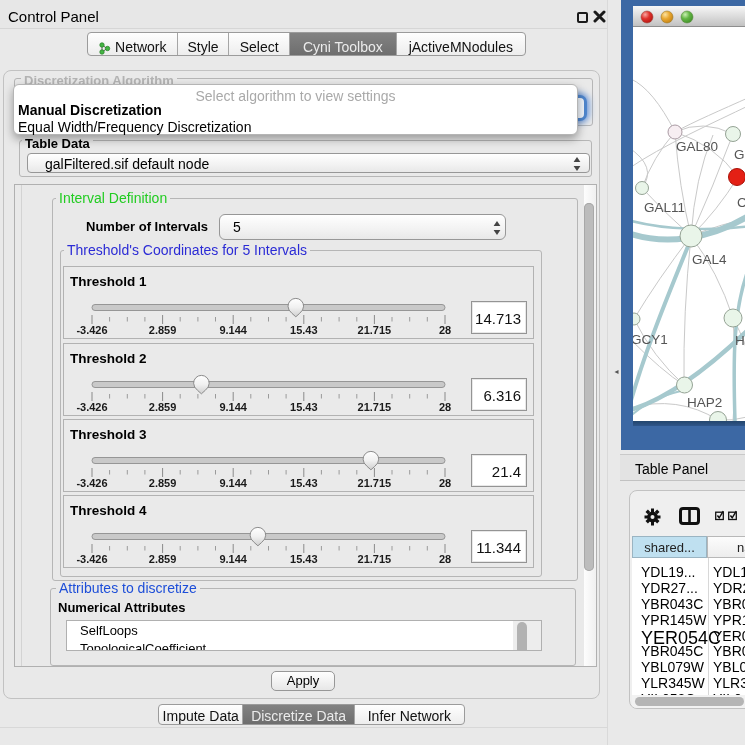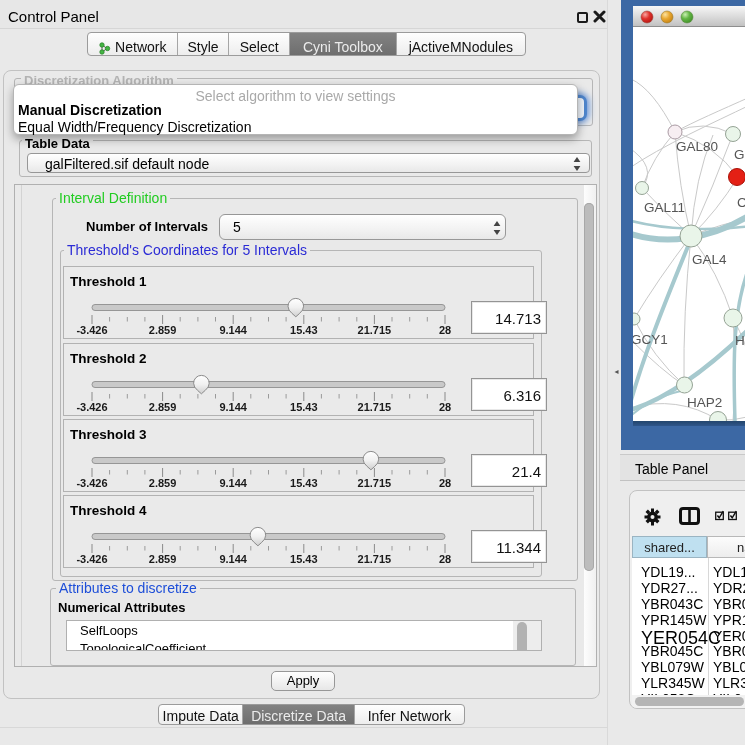--- a/index.html
+++ b/index.html
@@ -5,21 +5,21 @@
 .abs{position:absolute}
 .grp{position:absolute;border:1px solid #b6b6b6;border-radius:3px}
 .glabel{position:absolute;background:#e9e9e9;padding:0 3px;font-size:13px;line-height:14px;white-space:nowrap}
 .combo{position:absolute;border:1px solid #979797;border-radius:4px;background:linear-gradient(#ffffff,#f2f2f2 60%,#e8e8e8);font-size:14px}
 .seg{display:flex;position:absolute;border:1px solid #9b9b9b;border-radius:4px;overflow:hidden;background:linear-gradient(#fefefe,#ededed)}
 .seg>div{font-size:14px;display:flex;align-items:flex-end;justify-content:center;border-right:1px solid #a5a5a5;color:#111}
 .seg>div:last-child{border-right:none}
 .seg>div.sel{background:linear-gradient(#828282,#6e6e6e);color:#ebebeb}
 .tpanel{position:absolute;left:63px;width:471px;height:73px;border:1px solid #b2b2b2;background:#eaeaea}
 .tpanel .ttl{position:absolute;left:6px;top:7px;font-size:13.5px;font-weight:bold}
-.vbox{position:absolute;left:407px;top:34px;width:76px;height:33px;background:#fff;border:1px solid #949494;box-shadow:inset 0 0 0 1px #e8e8e8;font-size:15px;text-align:right;padding:8px 5px 0 0;color:#111}
+.vbox{position:absolute;left:407px;top:34px;width:56px;height:33px;background:#fff;border:1px solid #949494;box-shadow:inset 0 0 0 1px #e8e8e8;font-size:15px;text-align:right;padding:8px 5px 0 0;color:#111}
 </style></head>
 <body>
 
 <div class="abs" style="left:0;top:0;width:608px;height:29px;background:#e7e7e7;border-bottom:1px solid #d6d6d6"></div>
 <div class="abs" style="left:8px;top:8px;font-size:15px;">Control Panel</div>
 <div class="abs" style="left:577px;top:12px;width:11px;height:11px;border:2px solid #1a1a1a;border-radius:2px"></div>
 <svg class="abs" style="left:593px;top:10px" width="13" height="13" viewBox="0 0 13 13">
     <path d="M2 2 L11 11 M11 2 L2 11" stroke="#1a1a1a" stroke-width="3" stroke-linecap="round"></path>
   </svg>
 

